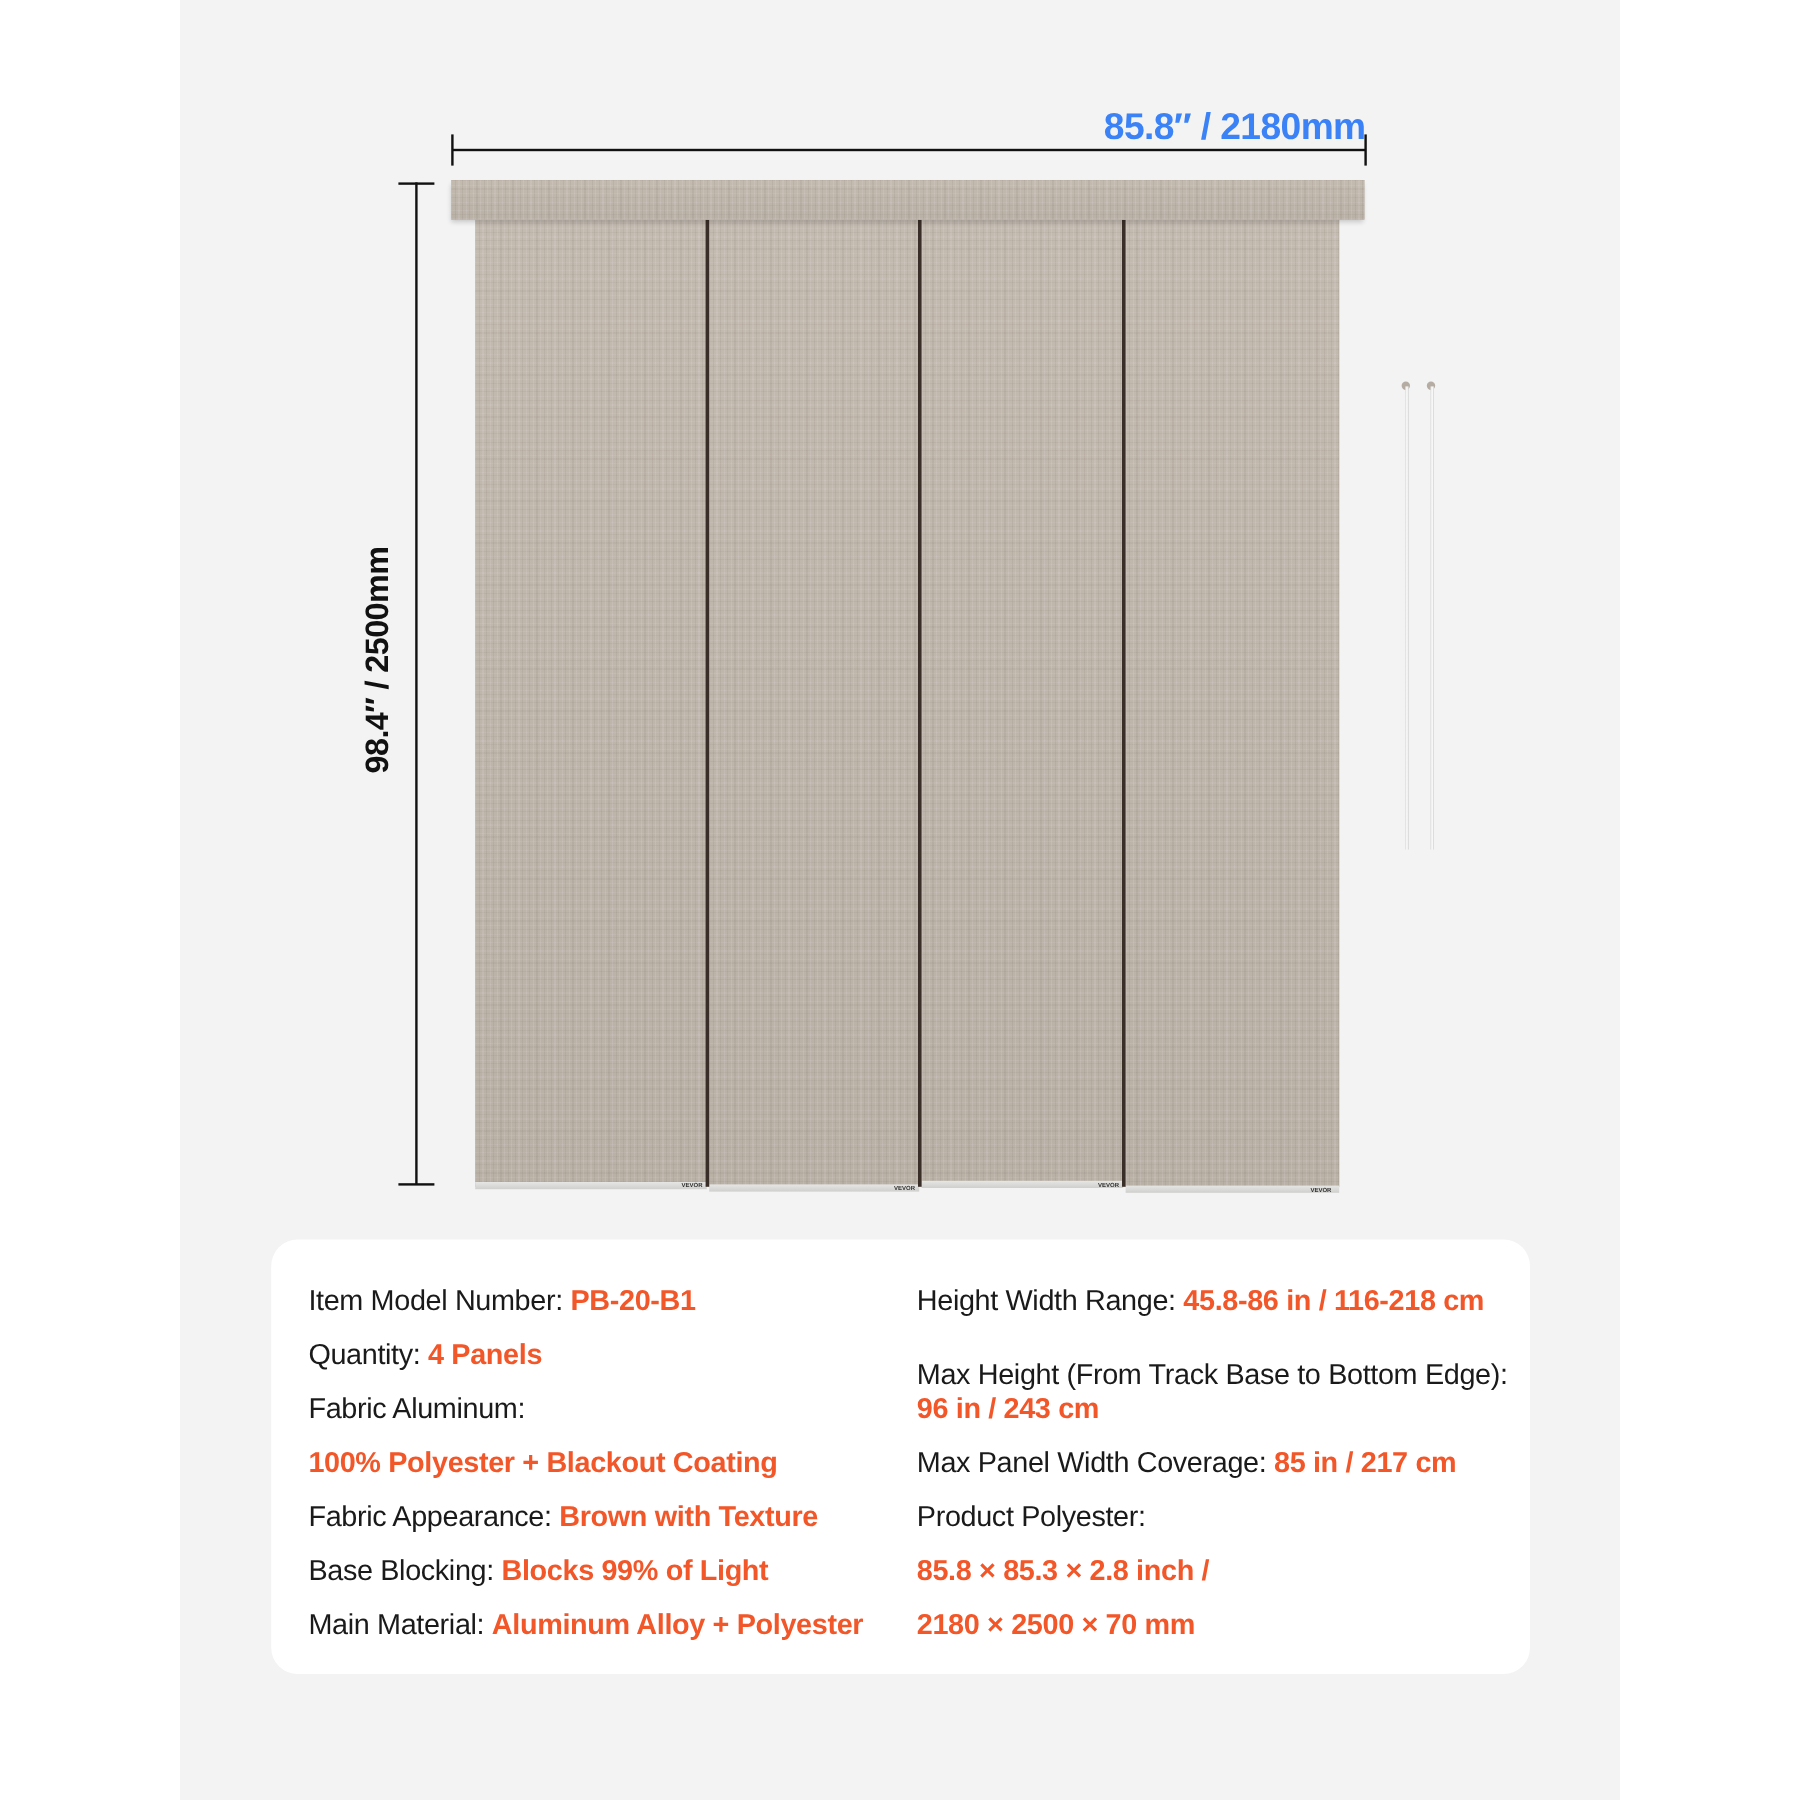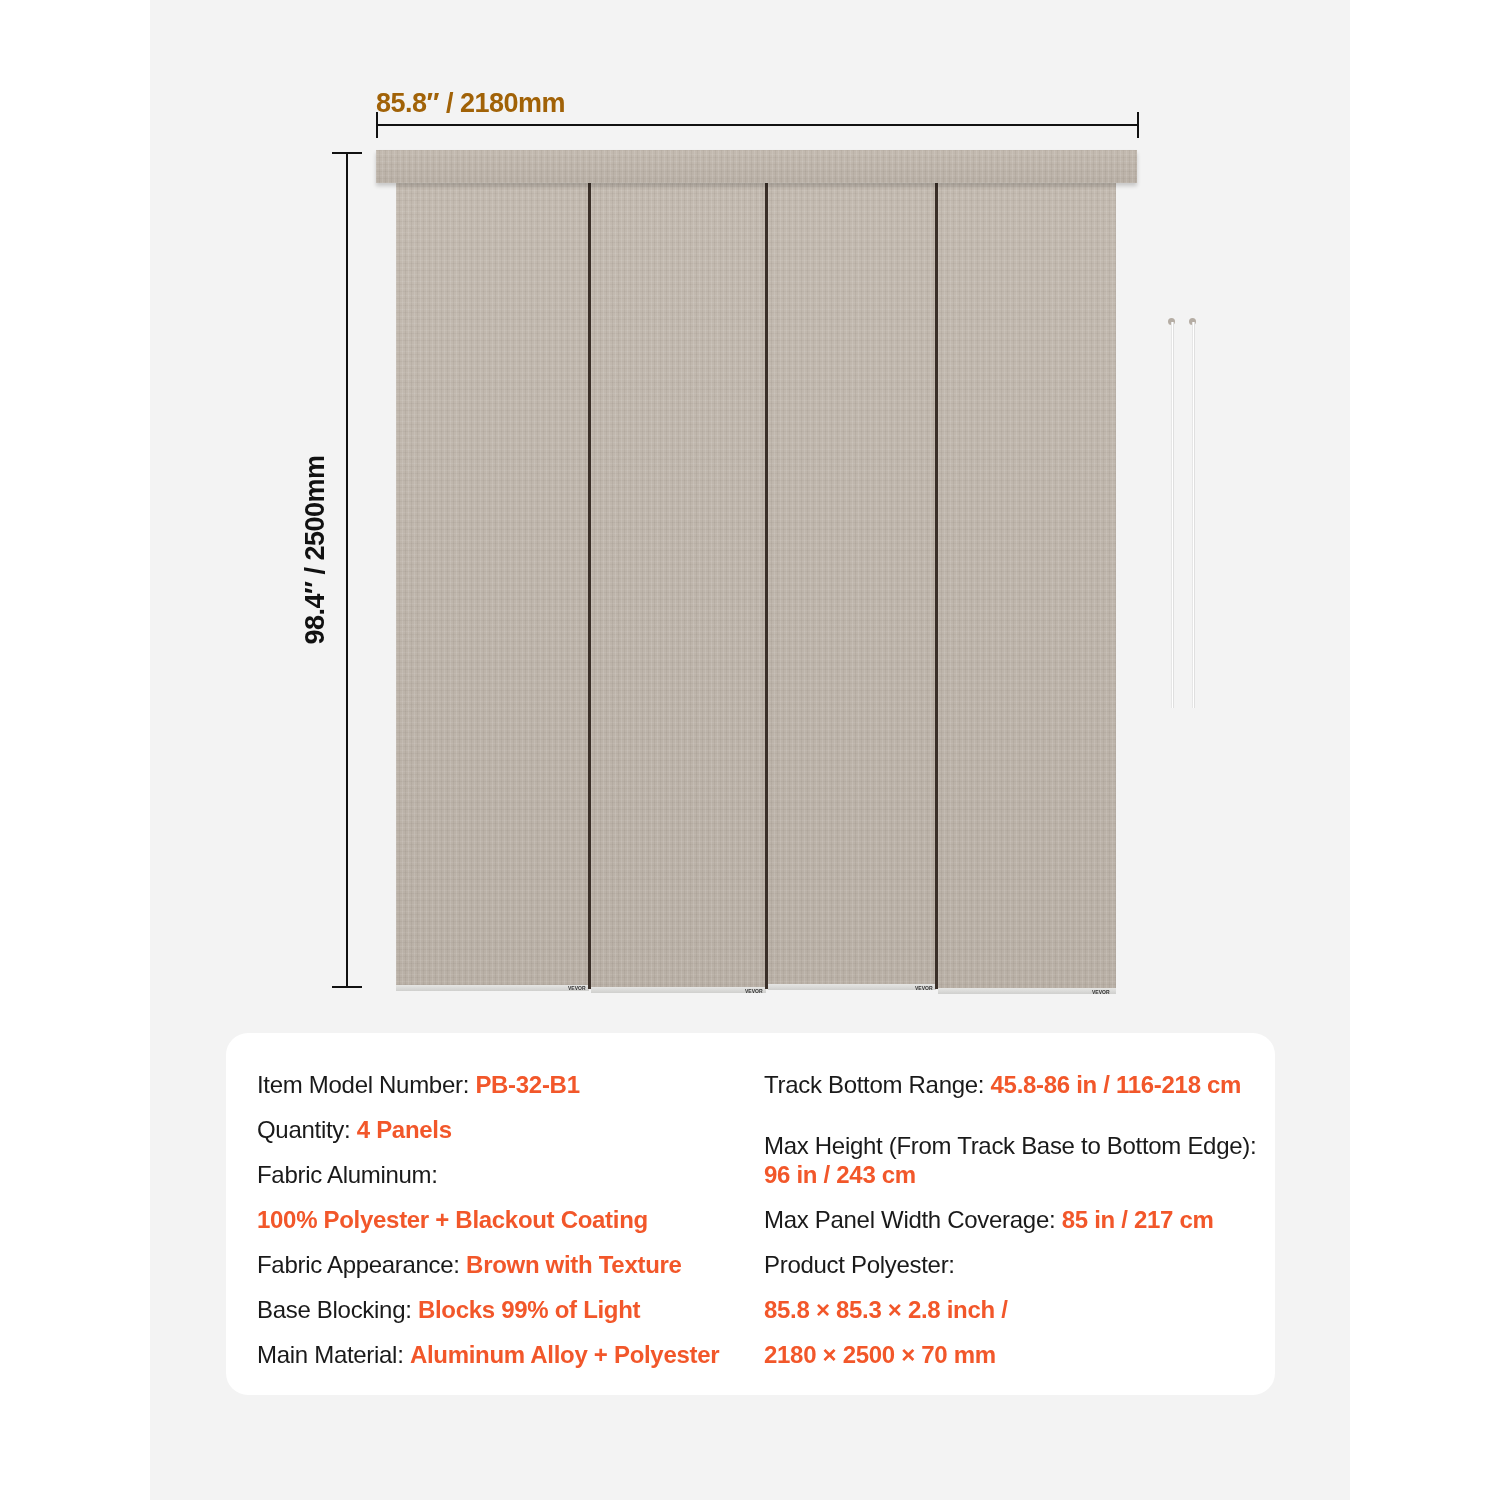--- a/index.html
+++ b/index.html
@@ -8,21 +8,21 @@
     position: relative; overflow: hidden;
     font-family: "Liberation Sans", "DejaVu Sans", sans-serif;
   }
   .canvas {
     position: absolute; left: 150px; top: 0; width: 1200px; height: 1500px;
     background: #f3f3f3;
   }
   
   .dim-h-label {
     position: absolute; left: 376px; width: 762px; top: 88px;
-    text-align: left; font-weight: bold; font-size: 27px; color: #a16207;
+    text-align: right; font-weight: bold; font-size: 31px; color: #3b82f6;
     letter-spacing: -0.5px;
   }
   .dim-h-line {
     position: absolute; left: 377px; top: 124px; width: 761px; height: 2px; background: #111;
   }
   .dim-h-tick { position: absolute; width: 2px; height: 26px; top: 112px; background: #111; }
   .dim-v-line {
     position: absolute; left: 346px; top: 152px; width: 2px; height: 835px; background: #111;
   }
   .dim-v-tick { position: absolute; left: 332px; width: 30px; height: 2px; background: #111; }
@@ -105,27 +105,27 @@
 <div class="panel-logo" style="left:915px;top:985px">VEVOR</div>
 <div class="panel-logo" style="left:1092px;top:989px">VEVOR</div>
 
 <div class="wand-hook" style="left:1168px"></div>
 <div class="wand" style="left:1171px"></div>
 <div class="wand-hook" style="left:1189px"></div>
 <div class="wand" style="left:1192px"></div>
 
 <div class="card"></div>
 
-<div class="spec-line" style="left:257px;top:1071px"><span>Item Model Number: </span><span class="val">PB-32-B1</span></div>
+<div class="spec-line" style="left:257px;top:1071px"><span>Item Model Number: </span><span class="val">PB-20-B1</span></div>
 <div class="spec-line" style="left:257px;top:1116px"><span>Quantity: </span><span class="val">4 Panels</span></div>
 <div class="spec-line" style="left:257px;top:1161px"><span>Fabric Aluminum:</span><span class="val"></span></div>
 <div class="spec-line" style="left:257px;top:1206px"><span></span><span class="val">100% Polyester + Blackout Coating</span></div>
 <div class="spec-line" style="left:257px;top:1251px"><span>Fabric Appearance: </span><span class="val">Brown with Texture</span></div>
 <div class="spec-line" style="left:257px;top:1296px"><span>Base Blocking: </span><span class="val">Blocks 99% of Light</span></div>
 <div class="spec-line" style="left:257px;top:1341px"><span>Main Material: </span><span class="val">Aluminum Alloy + Polyester</span></div>
 
-<div class="spec-line" style="left:764px;top:1071px"><span>Track Bottom Range: </span><span class="val">45.8-86 in / 116-218 cm</span></div>
+<div class="spec-line" style="left:764px;top:1071px"><span>Height Width Range: </span><span class="val">45.8-86 in / 116-218 cm</span></div>
 <div class="spec-line" style="left:764px;top:1132px"><span>Max Height (From Track Base to Bottom Edge):</span><span class="val"></span></div>
 <div class="spec-line" style="left:764px;top:1161px"><span></span><span class="val">96 in / 243 cm</span></div>
 <div class="spec-line" style="left:764px;top:1206px"><span>Max Panel Width Coverage: </span><span class="val">85 in / 217 cm</span></div>
 <div class="spec-line" style="left:764px;top:1251px"><span>Product Polyester:</span><span class="val"></span></div>
 <div class="spec-line" style="left:764px;top:1296px"><span></span><span class="val">85.8 × 85.3 × 2.8 inch /</span></div>
 <div class="spec-line" style="left:764px;top:1341px"><span></span><span class="val">2180 × 2500 × 70 mm</span></div>
 
 </body></html>

